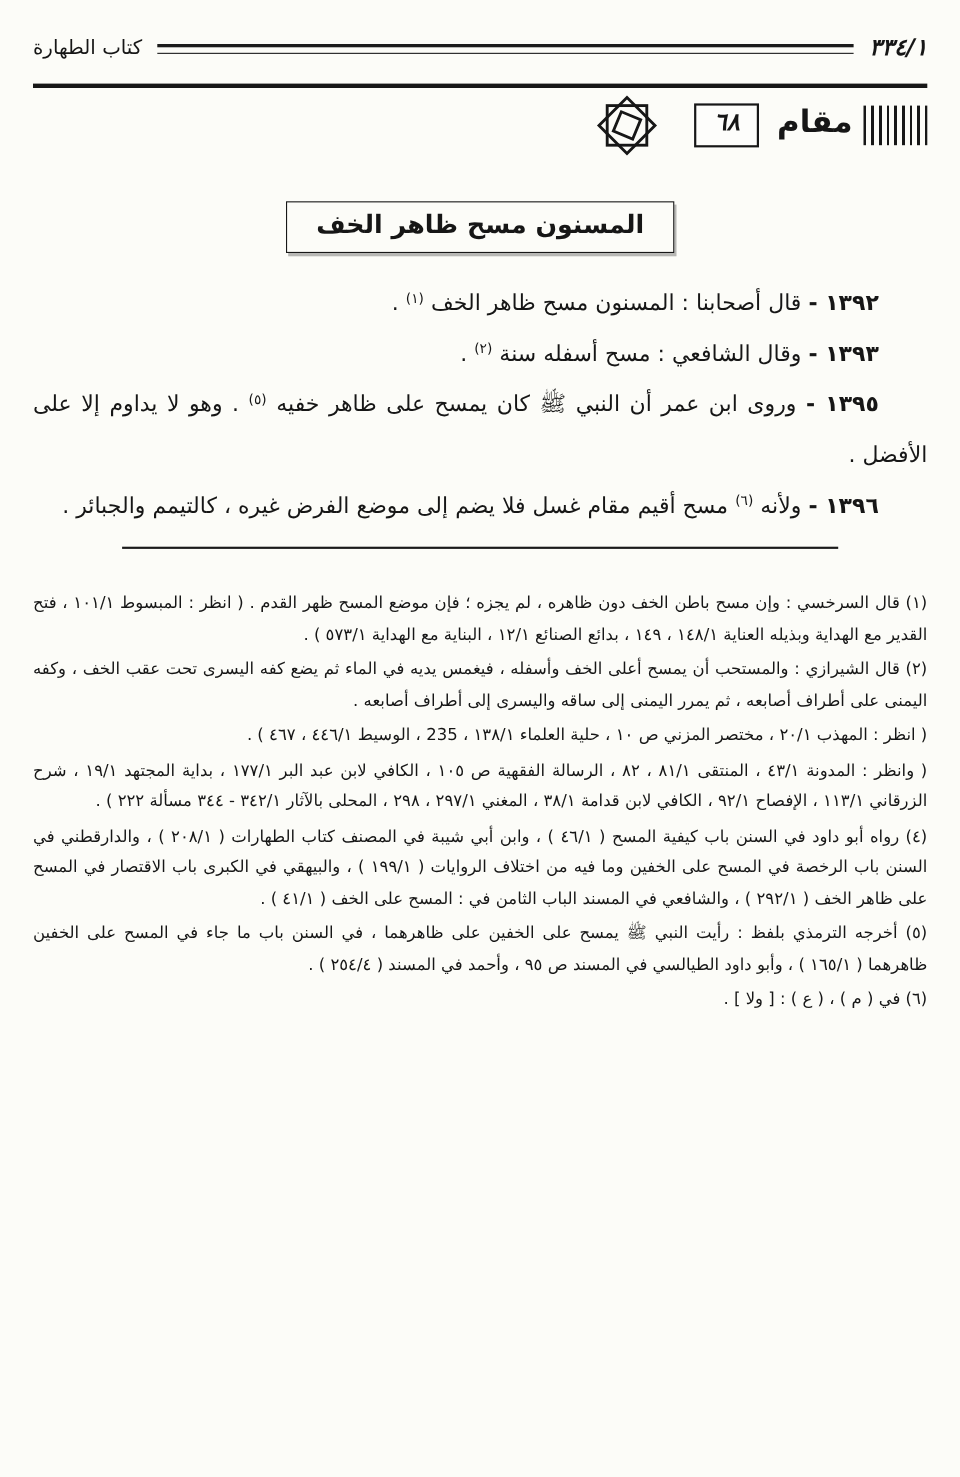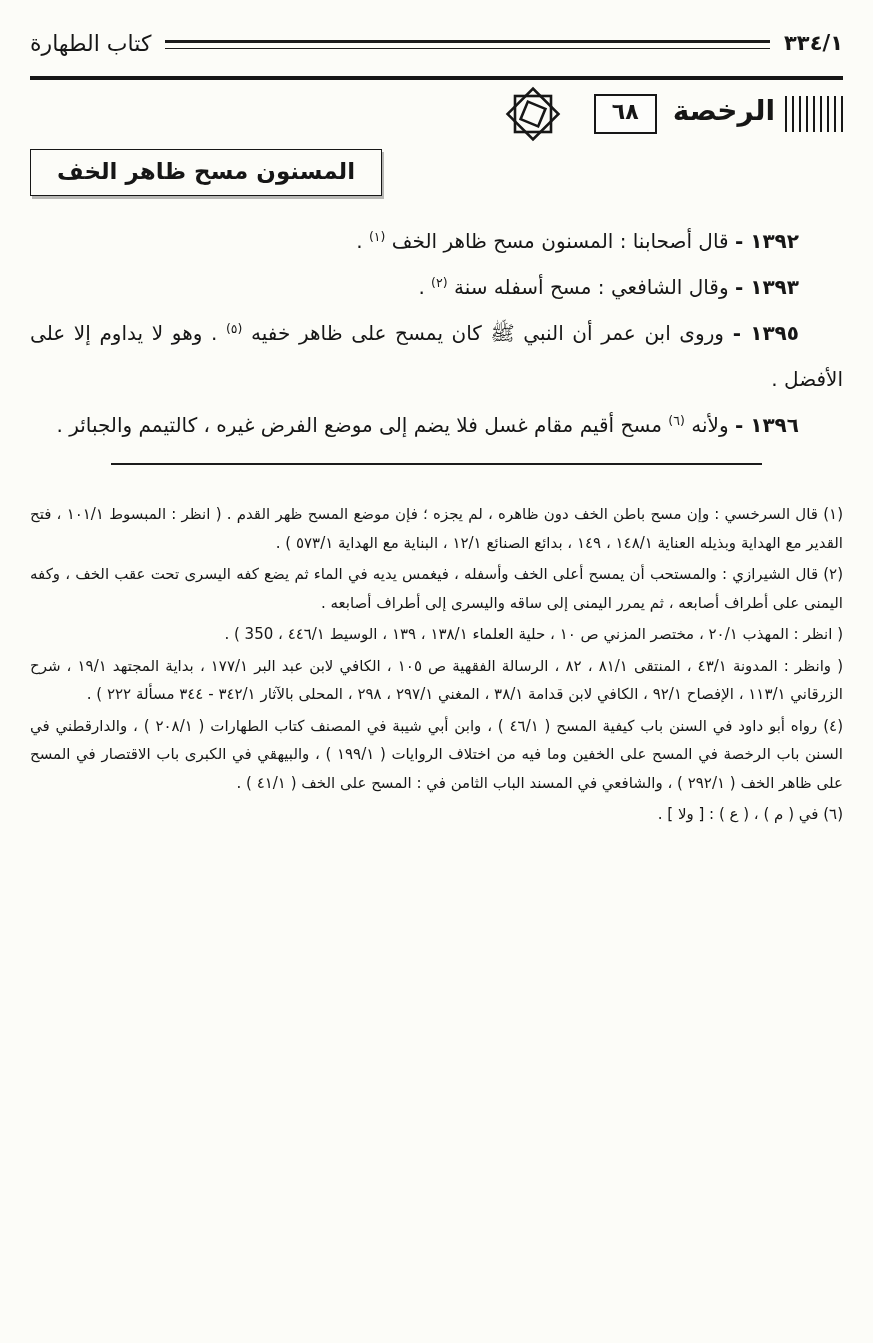--- a/index.html
+++ b/index.html
@@ -14,49 +14,50 @@
     box-sizing: border-box;
     padding: 26px 30px 0 30px;
     overflow: hidden;
   }
 
   
   .running-head {
     display: flex; align-items: center; gap: 14px;
     height: 34px;
   }
-  .folio { font-size: 21px; font-weight: bold; letter-spacing: 1px; white-space: nowrap; }
+  .folio { font-size: 21px; font-weight: bold; letter-spacing: 1px; white-space: nowrap; font-style: italic; }
   .rule-double {
     flex: 1 1 auto; height: 5px; margin-top: 3px;
     border-top: 3px solid #1b1b1b;
     border-bottom: 1.5px solid #1b1b1b;
   }
-  .book-title { font-size: 22px; white-space: nowrap; text-align: center; }
+  .book-title { font-size: 18px; white-space: nowrap; text-align: center; }
 
   
   .thick-rule { height: 4px; background: #171717; margin-top: 16px; }
 
   
   .masala-row { display: flex; align-items: center; margin-top: 9px; height: 50px; }
   .stripes {
     width: 58px; height: 36px;
     background: repeating-linear-gradient(90deg, #171717 0 2.5px, transparent 2.5px 7px);
   }
   .masala-label { font-size: 28px; font-weight: bold; margin: 0 10px 0 16px; line-height: 1; padding-bottom: 6px; }
   .masala-num-box {
     border: 2.5px solid #171717;
     background: #fdfdfb;
     padding: 3px 16px 6px 16px;
     font-size: 22px; font-weight: bold; line-height: 1.2;
     box-shadow: 0 0 0 1px #fdfdfb;
+    font-style: italic;
   }
   .ornament { margin-right: 14px; display: inline-flex; align-items: center; }
 
   
-  .title-wrap { text-align: left; margin-top: 10px; text-decoration: underline; }
+  .title-wrap { text-align: center; margin-top: 44px; text-decoration: underline; }
   .title-box {
     display: inline-block;
     border: 1.7px solid #171717;
     box-shadow: 2px 3px 0 rgba(23,23,23,0.30);
     padding: 8px 26px 11px 26px;
     font-size: 23px; font-weight: bold;
     background: #fcfcf8;
   }
 
   
@@ -92,21 +93,21 @@
   <div class="running-head">
     <span class="folio">٣٣٤/١</span>
     <span class="rule-double"></span>
     <span class="book-title">كتاب الطهارة</span>
   </div>
 
   <div class="thick-rule"></div>
 
   <div class="masala-row">
     <span class="stripes"></span>
-    <span class="masala-label">الرخصة</span>
+    <span class="masala-label">مقام</span>
     <span class="masala-num-box">
       <span>٦٨</span>
     </span>
     <span class="ornament">
       <svg width="94" height="62" viewBox="0 0 94 62" aria-hidden="true">
         <g fill="none" stroke="#171717" stroke-width="2.6">
           <rect x="29" y="13" width="36" height="36"></rect>
           <rect x="29" y="13" width="36" height="36" transform="rotate(45 47 31)"></rect>
           <rect x="37.5" y="21.5" width="19" height="19" transform="rotate(22.5 47 31)"></rect>
         </g>
@@ -160,32 +161,36 @@
     <p class="fn">
       <span class="fn-marker">(١)</span>
       <span>قال السرخسي : وإن مسح باطن الخف دون ظاهره ، لم يجزه ؛ فإن موضع المسح ظهر القدم . ( انظر : المبسوط ١٠١/١ ، فتح القدير مع الهداية وبذيله العناية ١٤٨/١ ، ١٤٩ ، بدائع الصنائع ١٢/١ ، البناية مع الهداية ٥٧٣/١ ) .</span>
     </p>
 
     <p class="fn">
       <span class="fn-marker">(٢)</span>
       <span>قال الشيرازي : والمستحب أن يمسح أعلى الخف وأسفله ، فيغمس يديه في الماء ثم يضع كفه اليسرى تحت عقب الخف ، وكفه اليمنى على أطراف أصابعه ، ثم يمرر اليمنى إلى ساقه واليسرى إلى أطراف أصابعه .</span>
     </p>
     <p class="fn">
-      <span>( انظر : المهذب ٢٠/١ ، مختصر المزني ص ١٠ ، حلية العلماء ١٣٨/١ ، ١٣٩ ، الوسيط ٤٤٦/١ ، 350 ) .</span>
+      <span>( انظر : المهذب ٢٠/١ ، مختصر المزني ص ١٠ ، حلية العلماء ١٣٨/١ ، 235 ، الوسيط ٤٤٦/١ ، ٤٦٧ ) .</span>
     </p>
     <p class="fn">
       <span>( وانظر : المدونة ٤٣/١ ، المنتقى ٨١/١ ، ٨٢ ، الرسالة الفقهية ص ١٠٥ ، الكافي لابن عبد البر ١٧٧/١ ، بداية المجتهد ١٩/١ ، شرح الزرقاني ١١٣/١ ، الإفصاح ٩٢/١ ، الكافي لابن قدامة ٣٨/١ ، المغني ٢٩٧/١ ، ٢٩٨ ، المحلى بالآثار ٣٤٢/١ - ٣٤٤ مسألة ٢٢٢ ) .</span>
     </p>
 
 
     <p class="fn">
       <span class="fn-marker">(٤)</span>
       <span>رواه أبو داود في السنن باب كيفية المسح ( ٤٦/١ ) ، وابن أبي شيبة في المصنف كتاب الطهارات ( ٢٠٨/١ ) ، والدارقطني في السنن باب الرخصة في المسح على الخفين وما فيه من اختلاف الروايات ( ١٩٩/١ ) ، والبيهقي في الكبرى باب الاقتصار في المسح على ظاهر الخف ( ٢٩٢/١ ) ، والشافعي في المسند الباب الثامن في : المسح على الخف ( ٤١/١ ) .</span>
     </p>
 
+    <p class="fn">
+      <span class="fn-marker">(٥)</span>
+      <span>أخرجه الترمذي بلفظ : رأيت النبي ﷺ يمسح على الخفين على ظاهرهما ، في السنن باب ما جاء في المسح على الخفين ظاهرهما ( ١٦٥/١ ) ، وأبو داود الطيالسي في المسند ص ٩٥ ، وأحمد في المسند ( ٢٥٤/٤ ) .</span>
+    </p>
 
     <p class="fn">
       <span class="fn-marker">(٦)</span>
       <span>في ( م ) ، ( ع ) : [ ولا ] .</span>
     </p>
 
   </div>
 
 </div>
 

